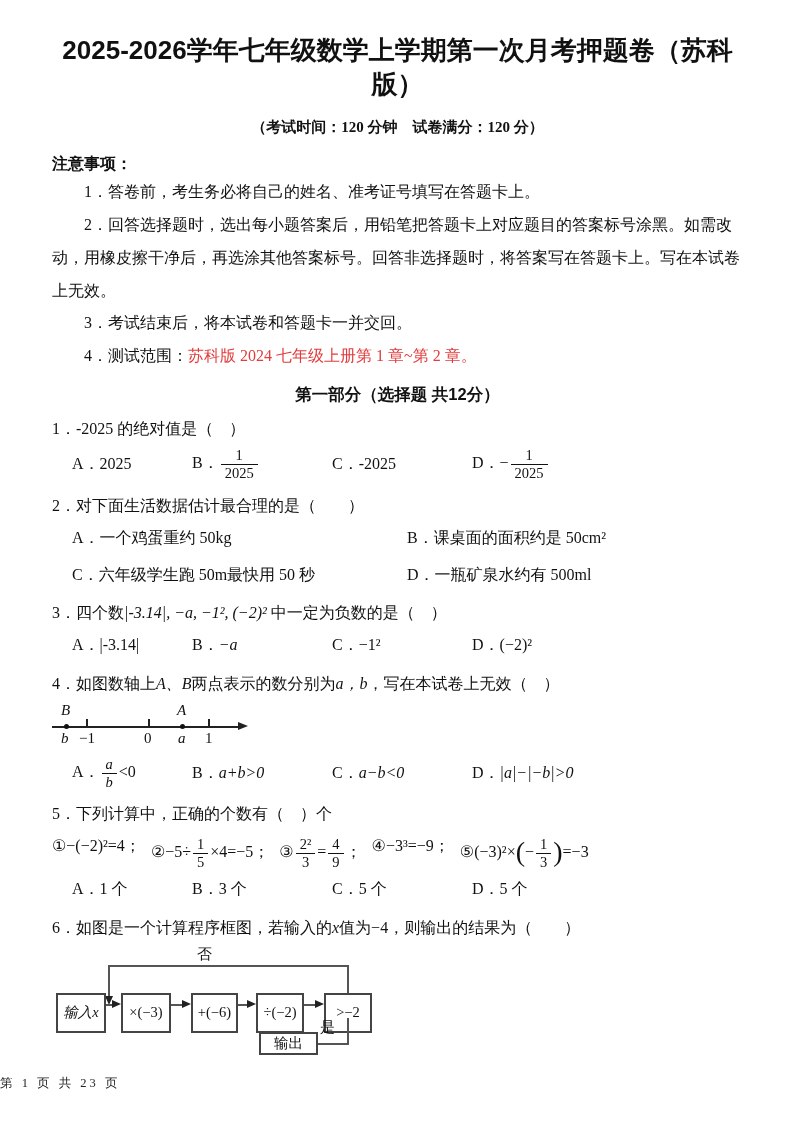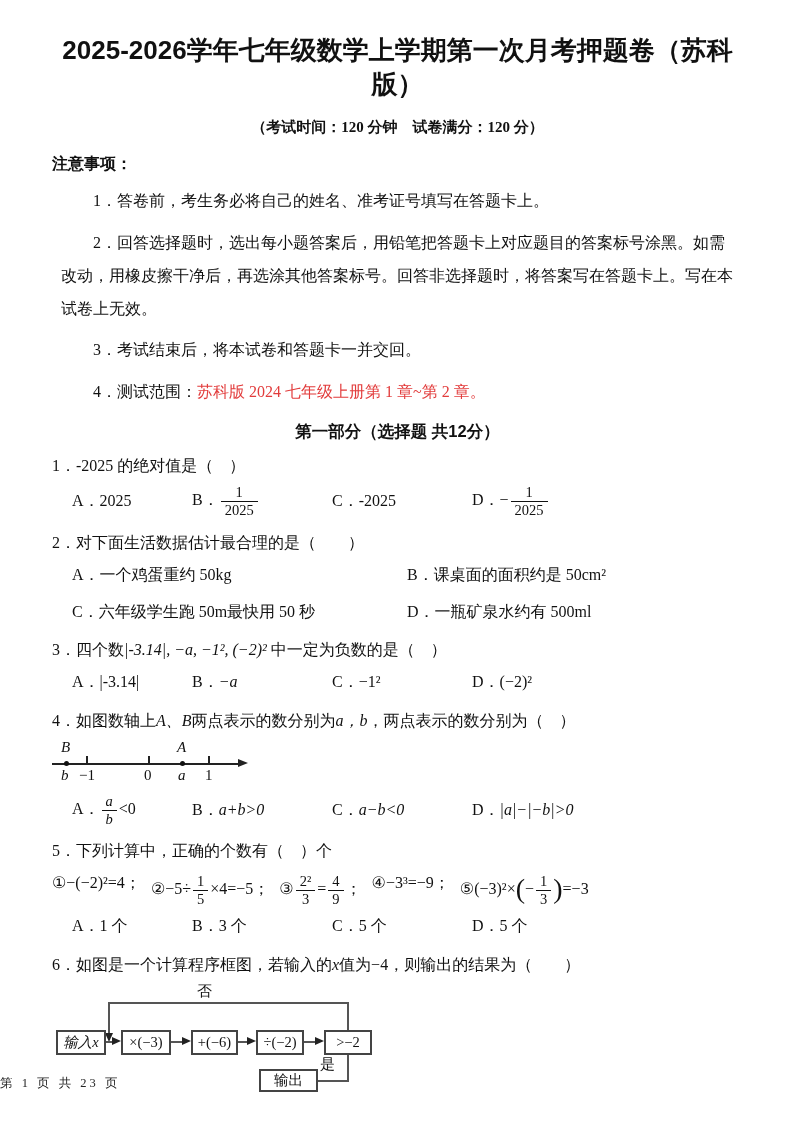--- a/index.html
+++ b/index.html
@@ -11,21 +11,21 @@
   }
   .title{
     font-family:"Liberation Sans","DejaVu Sans",sans-serif;
     font-size:26px;font-weight:bold;text-align:center;margin:0 0 16px 0;line-height:1.3;
   }
   .subtitle{font-size:15px;font-weight:bold;text-align:center;margin-bottom:14px;}
   .notice-heading{
     font-family:"Liberation Sans","DejaVu Sans",sans-serif;
     font-weight:bold;font-size:16px;line-height:1.6;
   }
-  .notice{margin:9px;line-height:2.05;text-indent:2em;}
+  .notice{margin:0;line-height:2.05;text-indent:2em;}
   .red{color:#e23c3c;}
   .part-heading{
     font-family:"Liberation Sans","DejaVu Sans",sans-serif;
     font-size:16.5px;font-weight:bold;text-align:center;margin:8px 0 6px 0;line-height:1.6;
   }
   .section-intro{
     font-family:"Liberation Sans","DejaVu Sans",sans-serif;
     font-weight:bold;margin:0 0 6px 0;line-height:1.55;
     padding-left:1.7em;text-indent:-1.7em;
   }
@@ -54,21 +54,21 @@
   .nl-arrowhead{position:absolute;left:186px;top:20px;width:0;height:0;
     border-left:10px solid #222;border-top:4.5px solid transparent;border-bottom:4.5px solid transparent;}
   .nl-tick{position:absolute;top:17px;width:1.6px;height:8px;background:#222;}
   .nl-dot{position:absolute;top:22px;width:5px;height:5px;border-radius:50%;background:#111;}
   .nl-lab{position:absolute;font-size:15px;font-family:"Liberation Serif","DejaVu Serif",serif;}
   .nl-above{top:0px;}
   .nl-below{top:28px;}
   
   .flow{position:relative;height:118px;width:340px;margin:4px 0 0 2px;
     font-family:"Liberation Serif","DejaVu Serif",serif;font-size:14.5px;}
-  .fbox{position:absolute;box-sizing:border-box;border:2px solid #444;height:25px;
+  .fbox{position:absolute;box-sizing:border-box;border:2px solid #444;height:40px;
     display:flex;align-items:center;justify-content:center;top:45px;background:#fff;}
   .fline{position:absolute;background:#555;}
   .arr-r{position:absolute;width:0;height:0;border-left:9px solid #222;
     border-top:4.5px solid transparent;border-bottom:4.5px solid transparent;}
   .arr-l{position:absolute;width:0;height:0;border-right:9px solid #222;
     border-top:4.5px solid transparent;border-bottom:4.5px solid transparent;}
   .arr-d{position:absolute;width:0;height:0;border-top:9px solid #222;
     border-left:4.5px solid transparent;border-right:4.5px solid transparent;}
   .flabel{position:absolute;font-size:15px;}
   .footer{position:absolute;left:0;right:0;bottom:30px;text-align:left;
@@ -118,21 +118,21 @@
     <div class="stem"><span>3．四个数</span><span class="math it">|-3.14|, −a, −1², (−2)²</span><span> 中一定为负数的是（　）</span></div>
     <div class="opts opts4">
       <span class="opt"><span>A．</span><span class="math">|-3.14|</span></span>
       <span class="opt"><span>B．</span><span class="math it">−a</span></span>
       <span class="opt"><span>C．</span><span class="math">−1²</span></span>
       <span class="opt"><span>D．</span><span class="math">(−2)²</span></span>
     </div>
   </div>
 
   <div class="q">
-    <div class="stem"><span>4．如图数轴上</span><span class="math it">A、B</span><span>两点表示的数分别为</span><span class="math it">a，b</span><span>，两点表示的数分别为（　）</span></div>
+    <div class="stem"><span>4．如图数轴上</span><span class="math it">A、B</span><span>两点表示的数分别为</span><span class="math it">a，b</span><span>，写在本试卷上无效（　）</span></div>
 
     <div class="numline">
       <div class="nl-line"></div>
       <div class="nl-arrowhead"></div>
       <div class="nl-dot" style="left:12px;"></div>
       <div class="nl-dot" style="left:128px;"></div>
       <div class="nl-tick" style="left:34px;"></div>
       <div class="nl-tick" style="left:96px;"></div>
       <div class="nl-tick" style="left:156px;"></div>
       <div class="nl-lab nl-above it" style="left:9px;">B</div>

